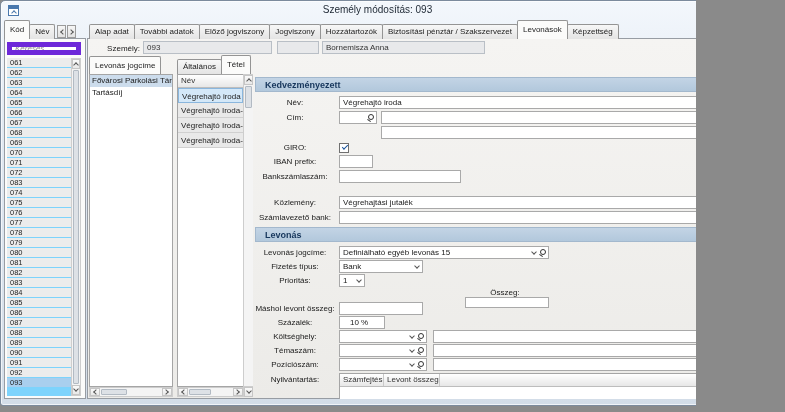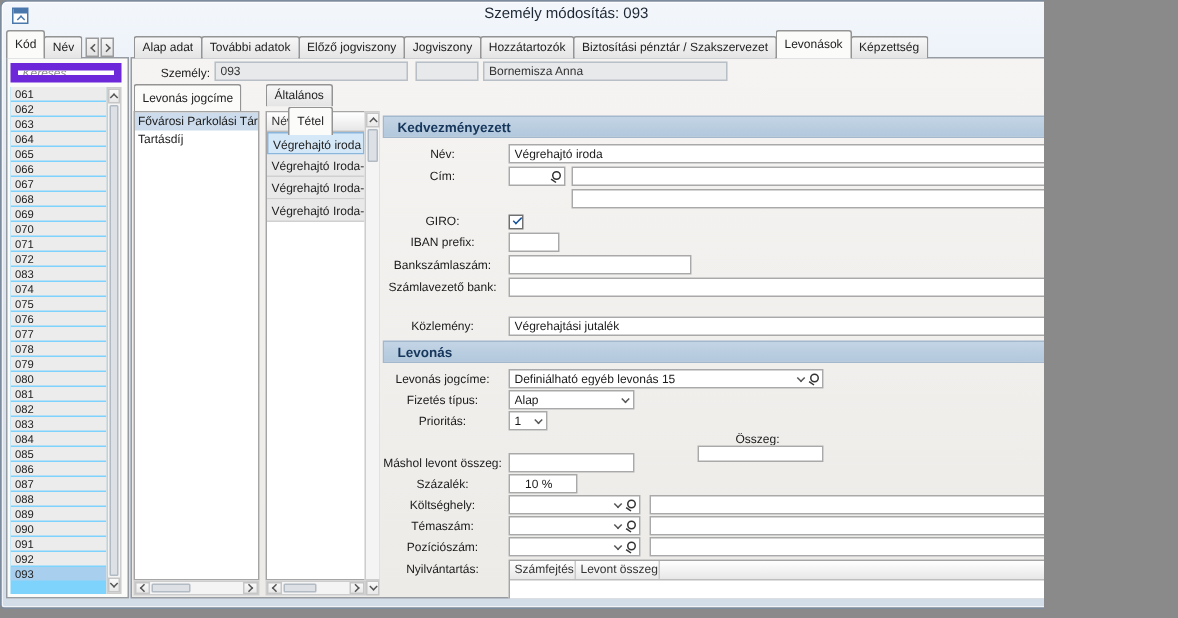--- a/index.html
+++ b/index.html
@@ -199,21 +199,21 @@
   <div class="sbh" style="left:88px;top:386px;width:84px;">
     <span class="sbb h" style="left:0;">
           <span class="chev left"></span>
         </span>
     <span class="sbthumb h" style="left:11px;width:26px;"></span>
     <span class="sbb h" style="right:0;">
           <span class="chev right"></span>
         </span>
   </div>
 
-  <div class="tabstrip" style="left:176px;top:55px;height:18px;flex-direction:column;">
+  <div class="tabstrip" style="left:176px;top:55px;height:18px;">
         <div class="mtab">Általános</div>
         <div class="mtab active">Tétel</div>
       </div>
   <div class="table">
     <div class="thead">Név</div>
     <div class="trows">
           <div class="trow sel">Végrehajtó iroda</div>
           <div class="trow">Végrehajtó Iroda-</div>
           <div class="trow">Végrehajtó Iroda-</div>
           <div class="trow">Végrehajtó Iroda-</div>
@@ -270,47 +270,47 @@
           </span>
     </div>
     <div class="frow" style="margin-top:2px;">
       <span class="flabel">IBAN prefix:</span>
       <input class="tb" style="width: 34px;">
     </div>
     <div class="frow" style="margin-top:1px;">
       <span class="flabel">Bankszámlaszám:</span>
       <input class="tb" style="width: 122px;">
     </div>
+    <div class="frow" style="margin-top:13px;">
+      <span class="flabel">Közlemény:</span>
+      <input class="tb" style="width: 414px;" value="Végrehajtási jutalék">
+    </div>
     <div class="frow" style="margin-top:2px;">
       <span class="flabel">Számlavezető bank:</span>
       <span class="tb cbx" style="width:410px;">
         <span class="val"></span>
         <span class="chev down"></span>
         <span class="lk"></span>
       </span>
     </div>
-    <div class="frow" style="margin-top:13px;">
-      <span class="flabel">Közlemény:</span>
-      <input class="tb" style="width: 414px;" value="Végrehajtási jutalék">
-    </div>
 
     <div class="secbar" style="margin-top:3px;">Levonás</div>
 
     <div class="frow" style="margin-bottom:1px;">
       <span class="flabel">Levonás jogcíme:</span>
       <span class="tb cbx" style="width:210px;">
         <span class="val">Definiálható egyéb levonás 15</span>
         <span class="chev down"></span>
         <span class="lk"></span>
       </span>
     </div>
     <div class="frow" style="margin-bottom:1px;">
       <span class="flabel">Fizetés típus:</span>
       <span class="tb cbx" style="width:84px;">
-        <span class="val">Alap</span>
+        <span class="val">Bank</span>
         <span class="chev down"></span>
       </span>
     </div>
     <div class="frow" style="margin-bottom:1px;">
       <span class="flabel">Prioritás:</span>
       <span class="tb cbx" style="width:26px;">
         <span class="val">1</span>
         <span class="chev down"></span>
       </span>
     </div>

